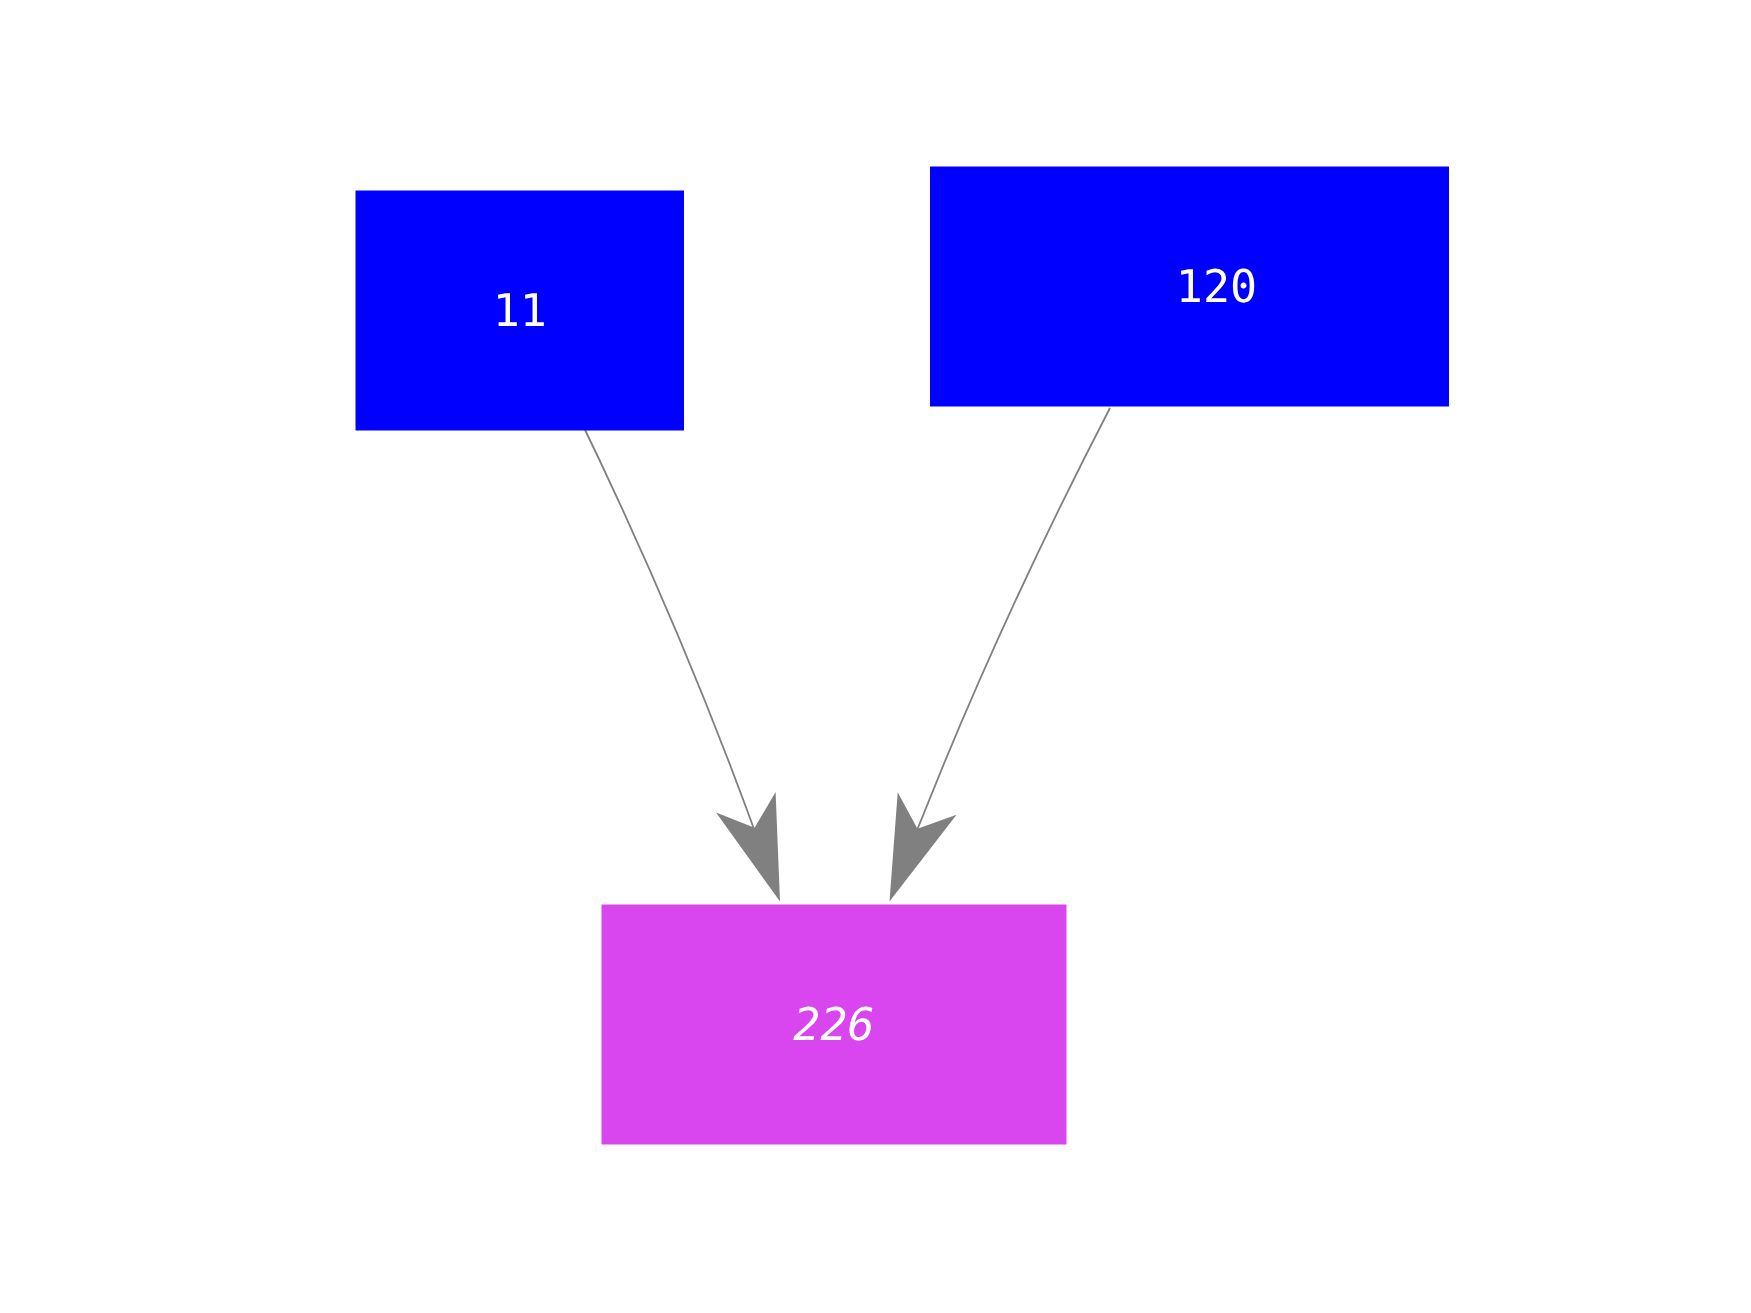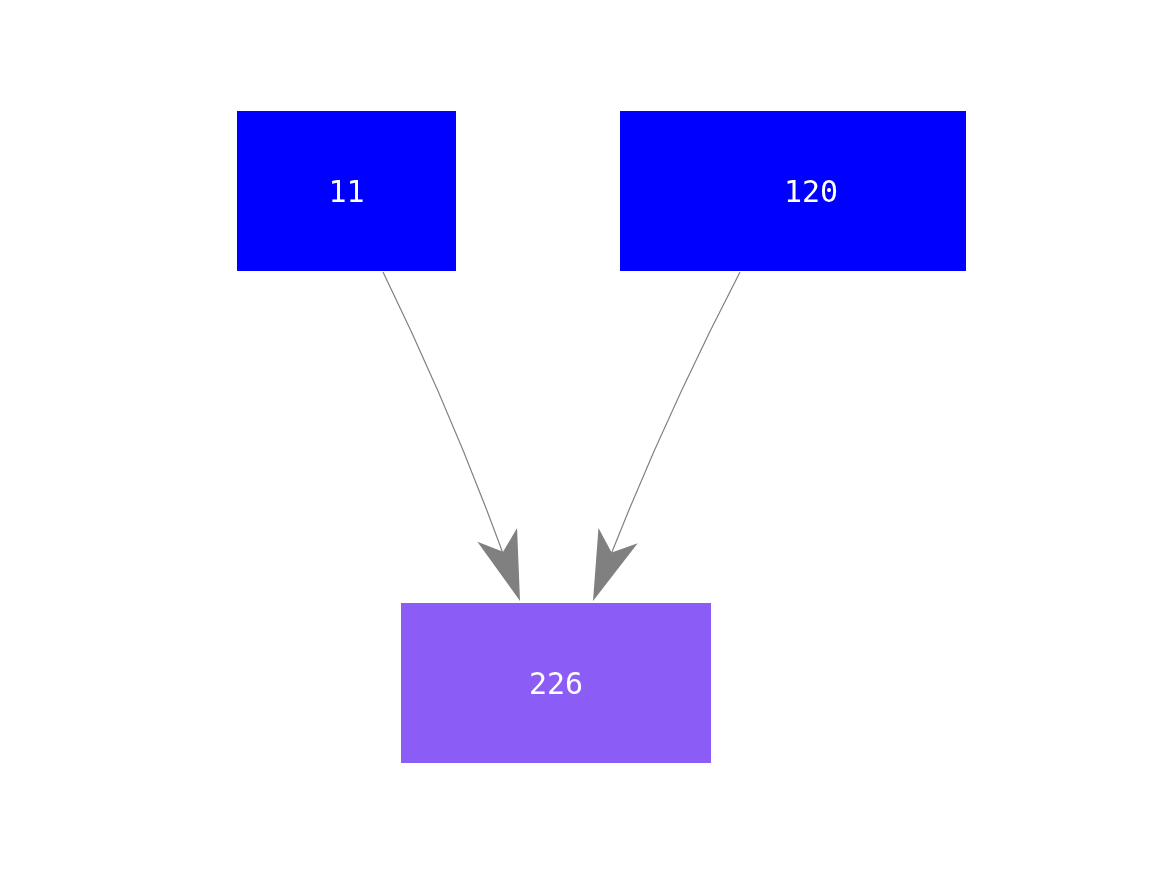--- a/index.html
+++ b/index.html
@@ -28,21 +28,21 @@
     stroke-width: 1.2;
   }
   .node {
     position: absolute;
     display: flex;
     align-items: center;
     justify-content: center;
     font-size: 30px;
     letter-spacing: 0;
   }
-  .node-11  { left: 237px; top: 111px; width: 219px; height: 160px; }
+  .node-11  { left: 237px; top: 127px; width: 219px; height: 160px; }
   .node-120 { left: 620px; top: 111px; width: 310px; height: 160px; padding-left: 36px; }
   .node-226 { left: 401px; top: 603px; width: 310px; height: 160px; }
 </style>
 </head>
 <body>
 
 <div class="canvas">
 
   <svg class="edges-layer" width="1167" height="875" viewBox="0 0 1167 875">
 
@@ -58,17 +58,17 @@
   </svg>
 
   <div class="node node-11" style="background: rgb(0, 0, 255); color: rgb(255, 255, 255);">
     <span>11</span>
   </div>
 
   <div class="node node-120" style="background: rgb(0, 0, 255); color: rgb(255, 255, 255);">
     <span>120</span>
   </div>
 
-  <div class="node node-226" style="background: #8b5cf6; color: rgb(255, 255, 255);">
+  <div class="node node-226" style="background: #d946ef; color: rgb(255, 255, 255); font-style: italic;">
     <span>226</span>
   </div>
 
 </div>
 
 </body></html>

